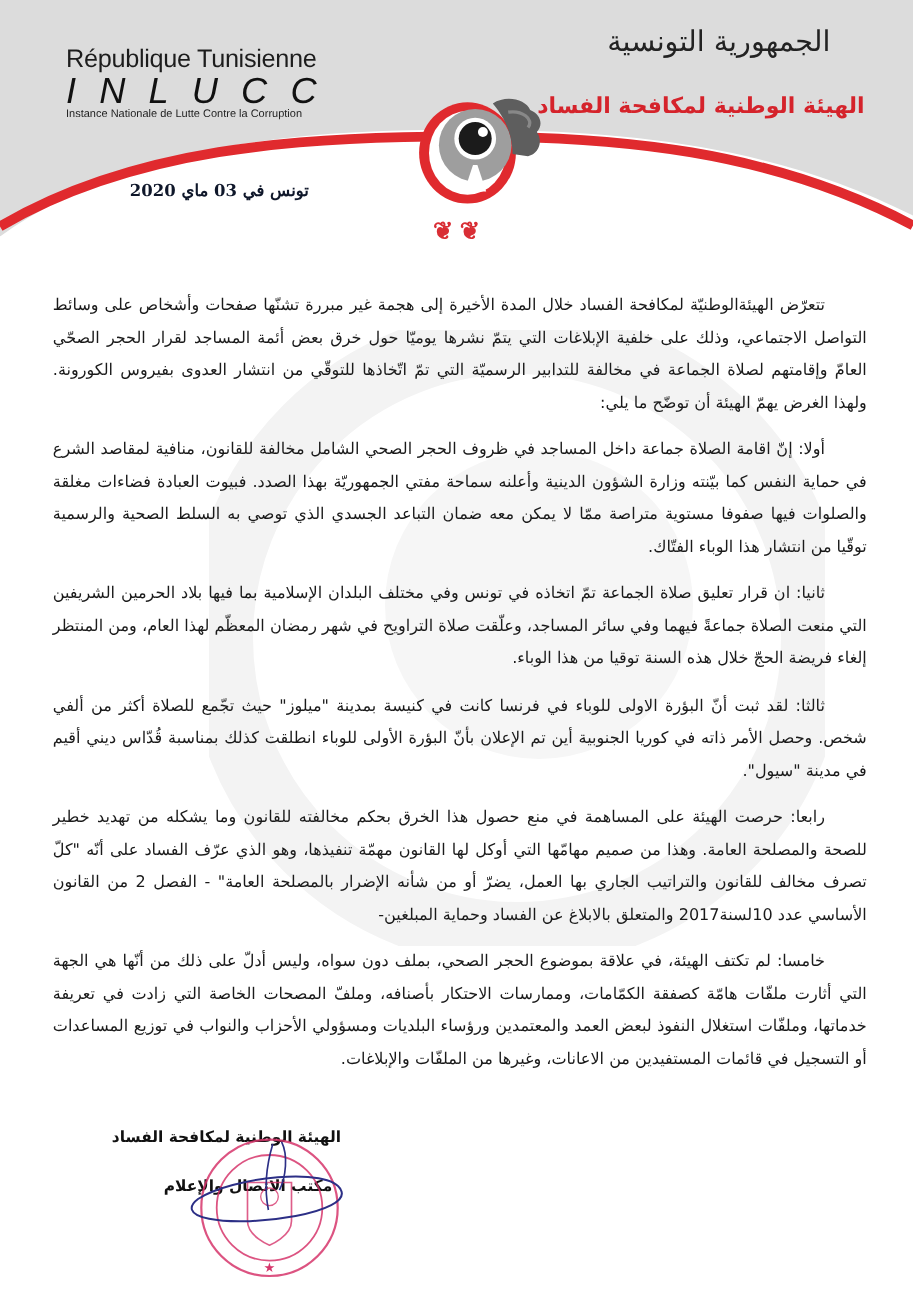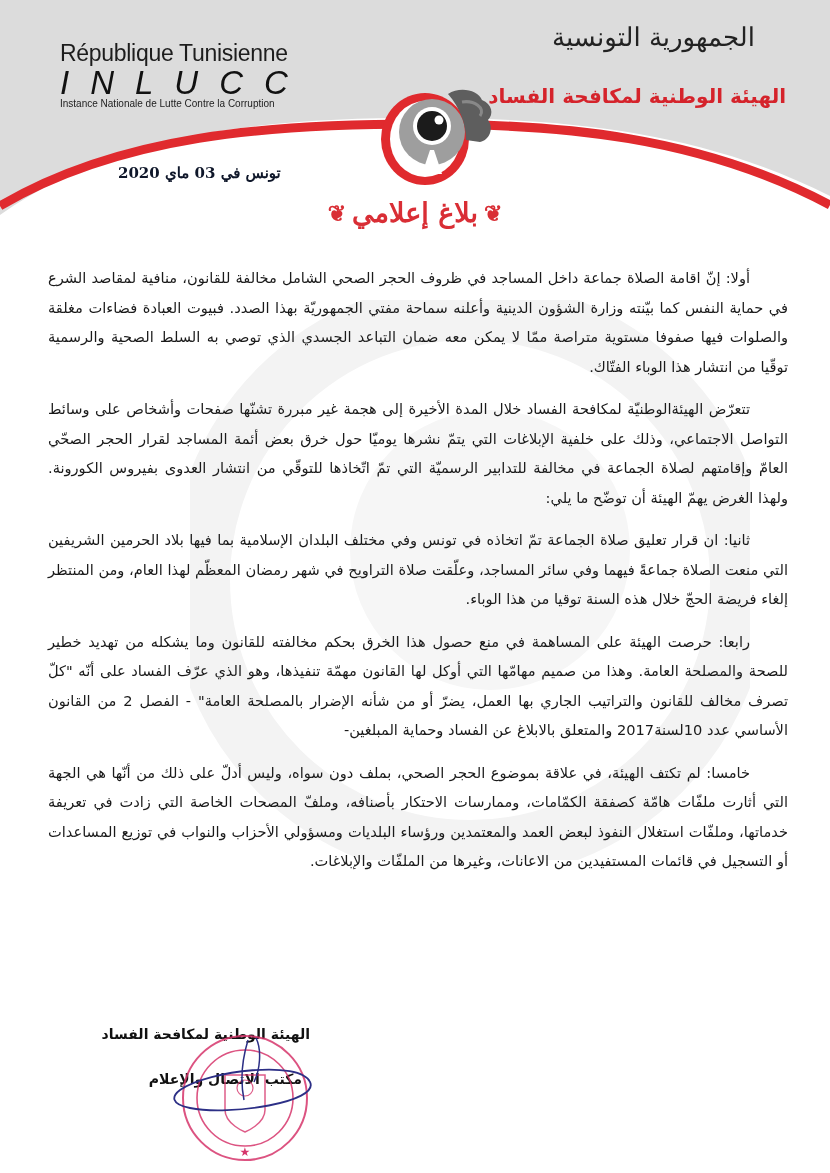--- a/index.html
+++ b/index.html
@@ -101,34 +101,34 @@
     <path d="M78,12 C90,4 108,8 112,18 C122,22 124,32 118,38 C124,46 120,58 110,60 L96,58 C96,42 90,26 78,12 Z" fill="#5e5e5e"></path>
     <path d="M92,20 C104,18 116,26 110,34" fill="none" stroke="#888" stroke-width="3"></path>
   </svg>
 
   <div class="date">تونس في 03 ماي 2020</div>
 </div>
 
 <div class="title-wrap">
   <span class="title">
     <span class="ornament">❦</span>
-    <span>بلاغ إعلامي</span>
     <span class="ornament">❦</span>
   </span>
 </div>
 
 <svg class="watermark" viewBox="0 0 560 560">
   <circle cx="280" cy="280" r="270" fill="none" stroke="#f3f3f3" stroke-width="60"></circle>
   <circle cx="300" cy="250" r="140" fill="#f6f6f6"></circle>
 </svg>
 
 <div class="body-text">
+  <p>تتعرّض الهيئةالوطنيّة لمكافحة الفساد خلال المدة الأخيرة إلى هجمة غير مبررة تشنّها صفحات وأشخاص على وسائط التواصل الاجتماعي، وذلك على خلفية الإبلاغات التي يتمّ نشرها يوميّا حول خرق بعض أئمة المساجد لقرار الحجر الصحّي العامّ وإقامتهم لصلاة الجماعة في مخالفة للتدابير الرسميّة التي تمّ اتّخاذها للتوقّي من انتشار العدوى بفيروس الكورونة. ولهذا الغرض يهمّ الهيئة أن توضّح ما يلي:</p>
   <p>أولا: إنّ اقامة الصلاة جماعة داخل المساجد في ظروف الحجر الصحي الشامل مخالفة للقانون، منافية لمقاصد الشرع في حماية النفس كما بيّنته وزارة الشؤون الدينية وأعلنه سماحة مفتي الجمهوريّة بهذا الصدد. فبيوت العبادة فضاءات مغلقة والصلوات فيها صفوفا مستوية متراصة ممّا لا يمكن معه ضمان التباعد الجسدي الذي توصي به السلط الصحية والرسمية توقّيا من انتشار هذا الوباء الفتّاك.</p>
-  <p>تتعرّض الهيئةالوطنيّة لمكافحة الفساد خلال المدة الأخيرة إلى هجمة غير مبررة تشنّها صفحات وأشخاص على وسائط التواصل الاجتماعي، وذلك على خلفية الإبلاغات التي يتمّ نشرها يوميّا حول خرق بعض أئمة المساجد لقرار الحجر الصحّي العامّ وإقامتهم لصلاة الجماعة في مخالفة للتدابير الرسميّة التي تمّ اتّخاذها للتوقّي من انتشار العدوى بفيروس الكورونة. ولهذا الغرض يهمّ الهيئة أن توضّح ما يلي:</p>
   <p>ثانيا: ان قرار تعليق صلاة الجماعة تمّ اتخاذه في تونس وفي مختلف البلدان الإسلامية بما فيها بلاد الحرمين الشريفين التي منعت الصلاة جماعةً فيهما وفي سائر المساجد، وعلّقت صلاة التراويح في شهر رمضان المعظّم لهذا العام، ومن المنتظر إلغاء فريضة الحجّ خلال هذه السنة توقيا من هذا الوباء.</p>
+  <p>ثالثا: لقد ثبت أنّ البؤرة الاولى للوباء في فرنسا كانت في كنيسة بمدينة "ميلوز" حيث تجّمع للصلاة أكثر من ألفي شخص. وحصل الأمر ذاته في كوريا الجنوبية أين تم الإعلان بأنّ البؤرة الأولى للوباء انطلقت كذلك بمناسبة قُدّاس ديني أقيم في مدينة "سيول".</p>
   <p>رابعا: حرصت الهيئة على المساهمة في منع حصول هذا الخرق بحكم مخالفته للقانون وما يشكله من تهديد خطير للصحة والمصلحة العامة.  وهذا من صميم مهامّها التي أوكل لها القانون مهمّة تنفيذها، وهو الذي عرّف الفساد على أنّه "كلّ تصرف مخالف للقانون والتراتيب الجاري بها العمل، يضرّ أو من شأنه الإضرار بالمصلحة العامة" - الفصل 2 من القانون الأساسي عدد 10لسنة2017 والمتعلق بالابلاغ عن الفساد وحماية المبلغين-</p>
   <p>خامسا: لم تكتف الهيئة، في علاقة بموضوع الحجر الصحي، بملف دون سواه،  وليس أدلّ  على ذلك من أنّها هي الجهة التي أثارت ملفّات هامّة كصفقة الكمّامات، وممارسات الاحتكار بأصنافه،  وملفّ المصحات الخاصة التي زادت في تعريفة خدماتها، وملفّات استغلال النفوذ لبعض العمد والمعتمدين ورؤساء البلديات ومسؤولي الأحزاب والنواب في توزيع المساعدات أو التسجيل في قائمات المستفيدين من الاعانات، وغيرها من الملفّات والإبلاغات.</p>
 </div>
 
 <div class="signature">
   <div class="sig-line1">الهيئة الوطنية لمكافحة الفساد</div>
   <div class="sig-line2">مكتب الاتصال والإعلام</div>
 </div>
 
 <svg class="stamp" width="150" height="150" viewBox="0 0 150 150">

